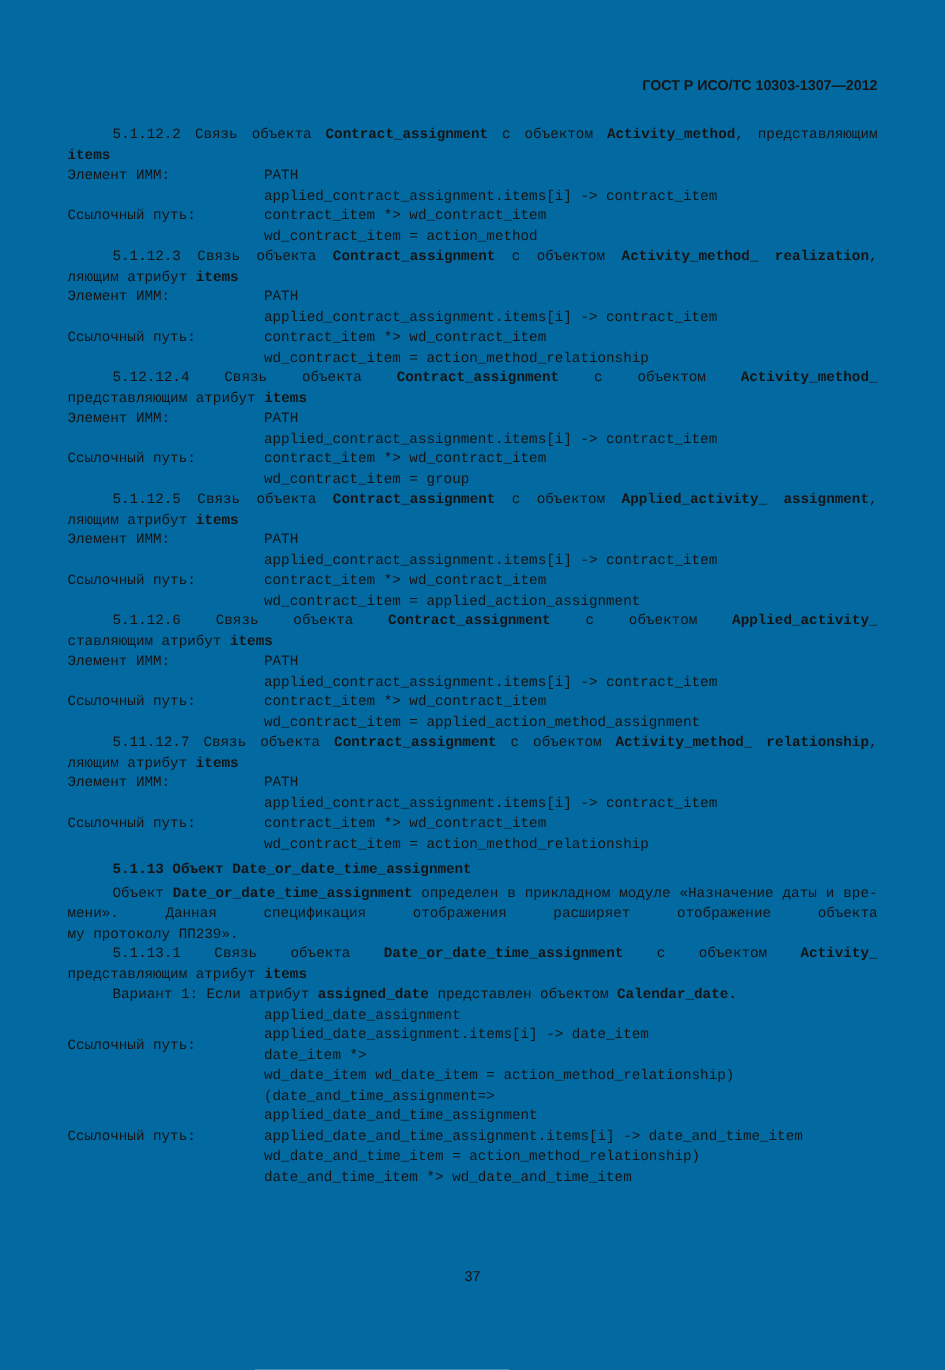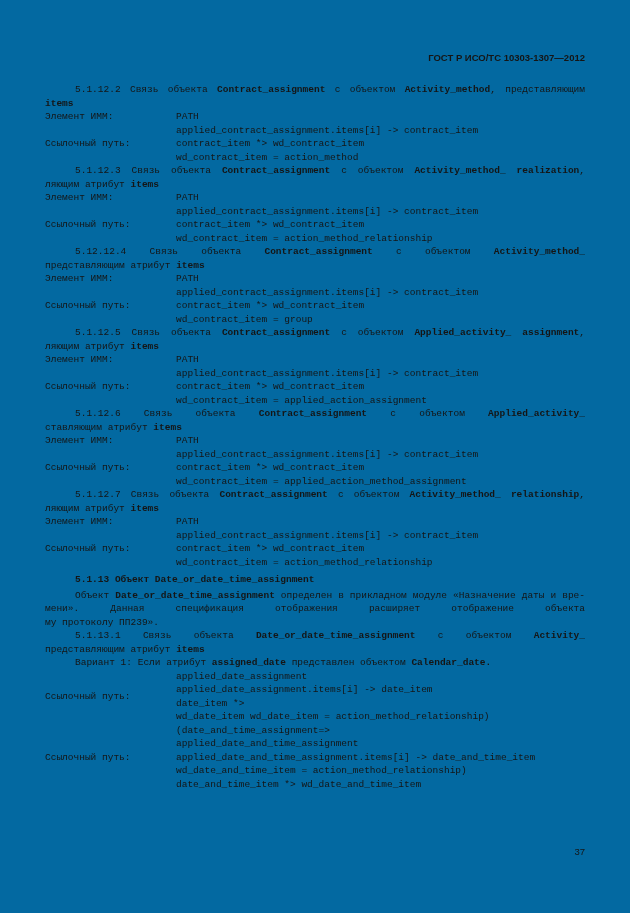--- a/index.html
+++ b/index.html
@@ -25,21 +25,21 @@
   .line.indent { text-indent: 30px; }
   .line.just { text-align: justify; text-align-last: justify; }
   .b { font-weight: bold; text-align: center; }
   .kv { display: flex; align-items: center; gap: 28px; }
   .kv-label { flex: 0 0 103px; }
   .kv-value { flex: 1 1 auto; min-width: 0; }
   .kv-line { height: 13.5px; overflow: hidden; white-space: nowrap; }
   .sub-spacing { margin: 4px 0 2px; }
   .page-footer {
     position: absolute; top: 846px; left: 45px; right: 45px;
-    text-align: right; font-size: 9.5px;
+    text-align: center; font-size: 9.5px;
   }
 </style>
 </head>
 <body>
 
 <div class="page">
   <div class="page-header">
     <span>ГОСТ Р ИСО/ТС 10303-1307—2012</span>
   </div>
 
@@ -128,21 +128,21 @@
       </div>
       <div class="block kv">
         <span class="kv-label">Ссылочный путь:</span>
         <div class="kv-value">
           <div class="kv-line">applied_contract_assignment.items[i] -&gt; contract_item</div>
           <div class="kv-line">contract_item *&gt; wd_contract_item</div>
           <div class="kv-line">wd_contract_item = applied_action_method_assignment</div>
         </div>
       </div>
       <div class="block text">
-        <div class="line indent just"><span>5.1.12.7 Связь объекта </span><span class="b">Contract_assignment</span><span> с объектом </span><span class="b">Activity_method_ relationship</span><span>, представ-</span></div>
+        <div class="line indent just"><span>5.11.12.7 Связь объекта </span><span class="b">Contract_assignment</span><span> с объектом </span><span class="b">Activity_method_ relationship</span><span>, представ-</span></div>
         <div class="line"><span>ляющим атрибут </span><span class="b">items</span></div>
       </div>
       <div class="block kv">
         <span class="kv-label">Элемент ИММ:</span>
         <div class="kv-value">
           <div class="kv-line">PATH</div>
         </div>
       </div>
       <div class="block kv">
         <span class="kv-label">Ссылочный путь:</span>

